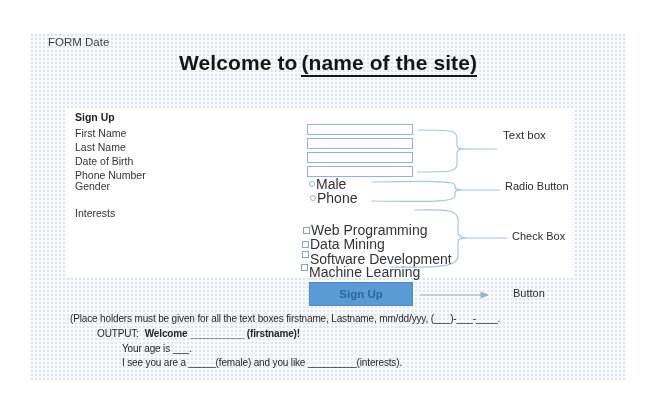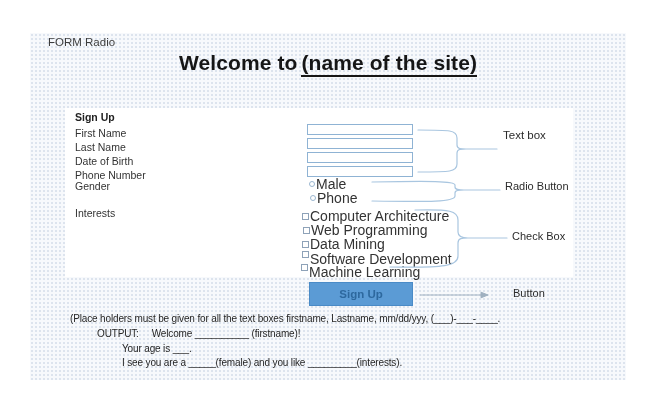--- a/index.html
+++ b/index.html
@@ -82,31 +82,31 @@
     pointer-events:none;
   }
 
   .note-line {
     position:absolute; font-size:10px; color:#262626; white-space:nowrap;
     letter-spacing:-0.15px;
   }
   .nl1 { left:40px; top:280px; }
   .nl2 { left:38px; top:295px; }
   .nl2 .out-prefix { display:inline-block;padding-left:29px; }
-  .nl2 .out-text { display:inline-block; margin-left:13px; }
+  .nl2 .out-text { display:inline-block; margin-left:6px;font-weight:bold; }
   .nl3 { left:92px; top:310px; }
   .nl4 { left:92px; top:324px; }
 </style>
 </head>
 <body>
 
 <div class="stage">
   <div class="slide">
 
-    <div class="form-page-label">FORM Radio</div>
+    <div class="form-page-label">FORM Date</div>
 
     <div class="title">
       <span>Welcome to</span><span class="underlined">(name of the site)</span>
     </div>
 
     <div class="form-panel">
 
       <div class="flabel bold" style="top:3px">Sign Up</div>
       <div class="flabel" style="top:19px">First Name</div>
       <div class="flabel" style="top:33px">Last Name</div>
@@ -122,24 +122,20 @@
 
       <div class="opt-row" style="left:244px; top:68px">
         <span class="radio-dot"></span>
         <span class="opt-label">Male</span>
       </div>
       <div class="opt-row" style="left:245px; top:82px">
         <span class="radio-dot"></span>
         <span class="opt-label">Phone</span>
       </div>
 
-      <div class="opt-row" style="left:237px; top:100px">
-        <span class="check-sq"></span>
-        <span class="opt-label">Computer Architecture</span>
-      </div>
       <div class="opt-row" style="left:238px; top:114px">
         <span class="check-sq"></span>
         <span class="opt-label">Web Programming</span>
       </div>
       <div class="opt-row" style="left:237px; top:128px">
         <span class="check-sq"></span>
         <span class="opt-label">Data Mining</span>
       </div>
       <div class="opt-row" style="left:237px; top:143px">
         <span class="check-sq raised"></span>

